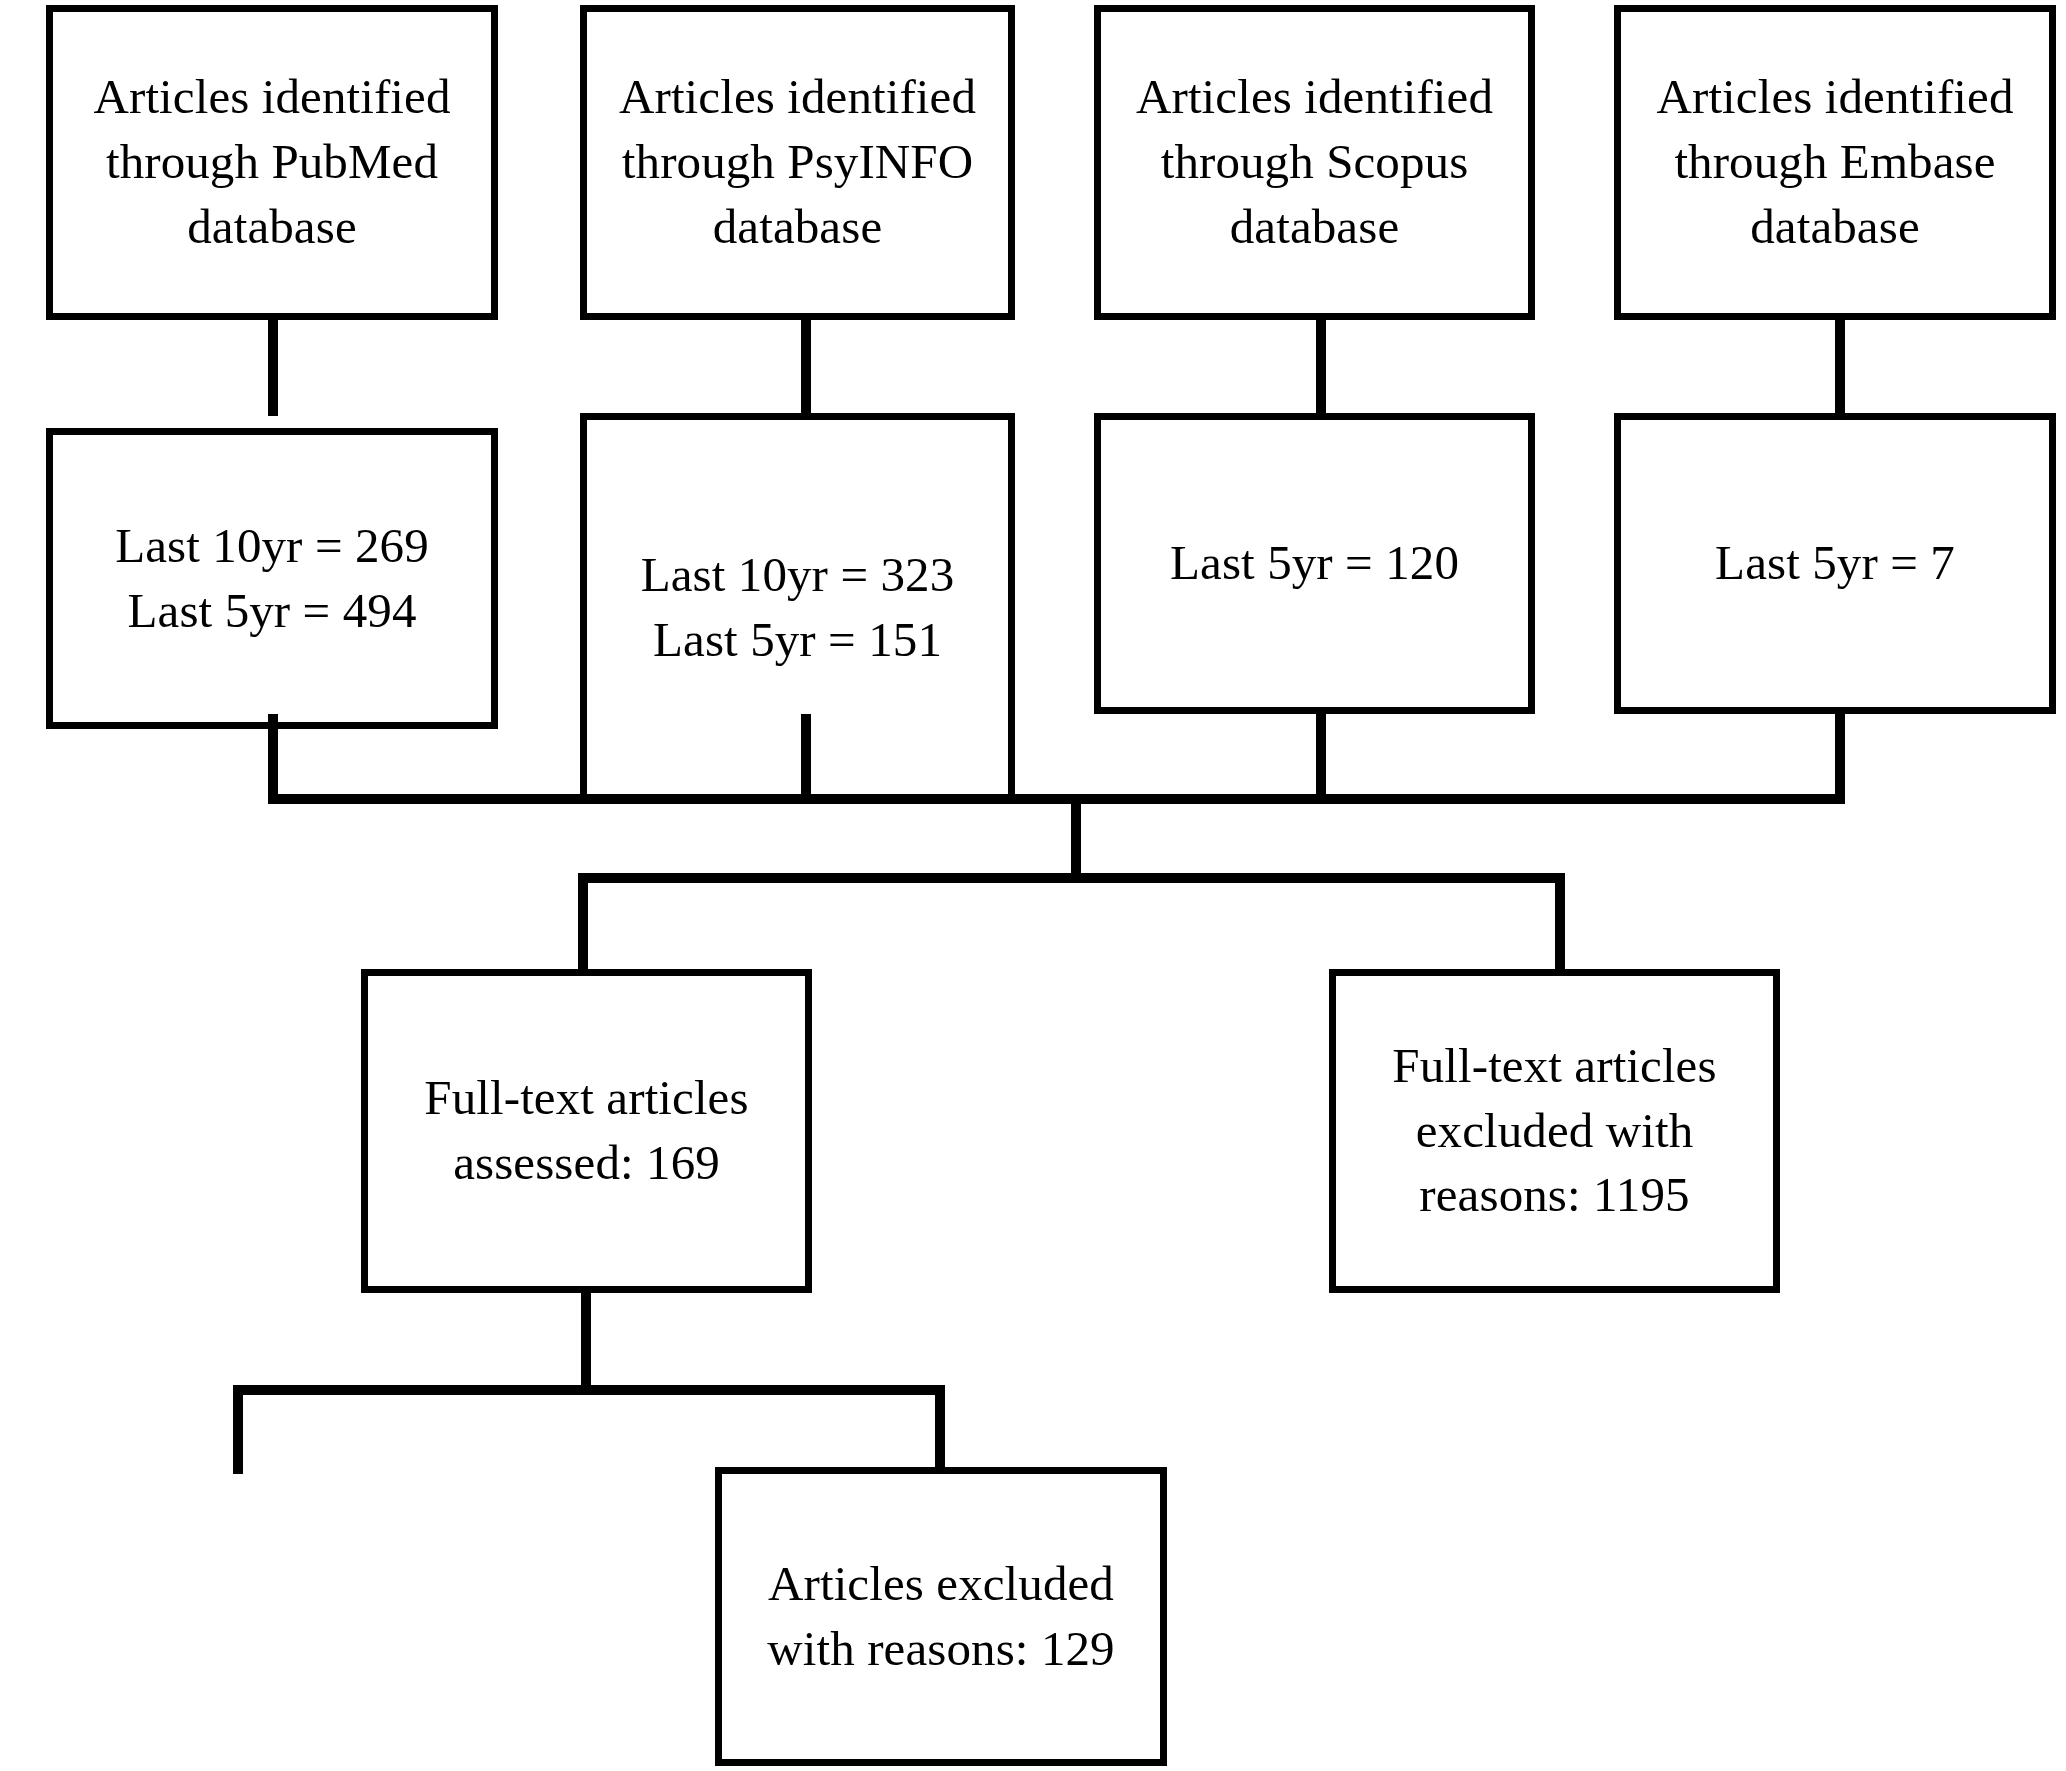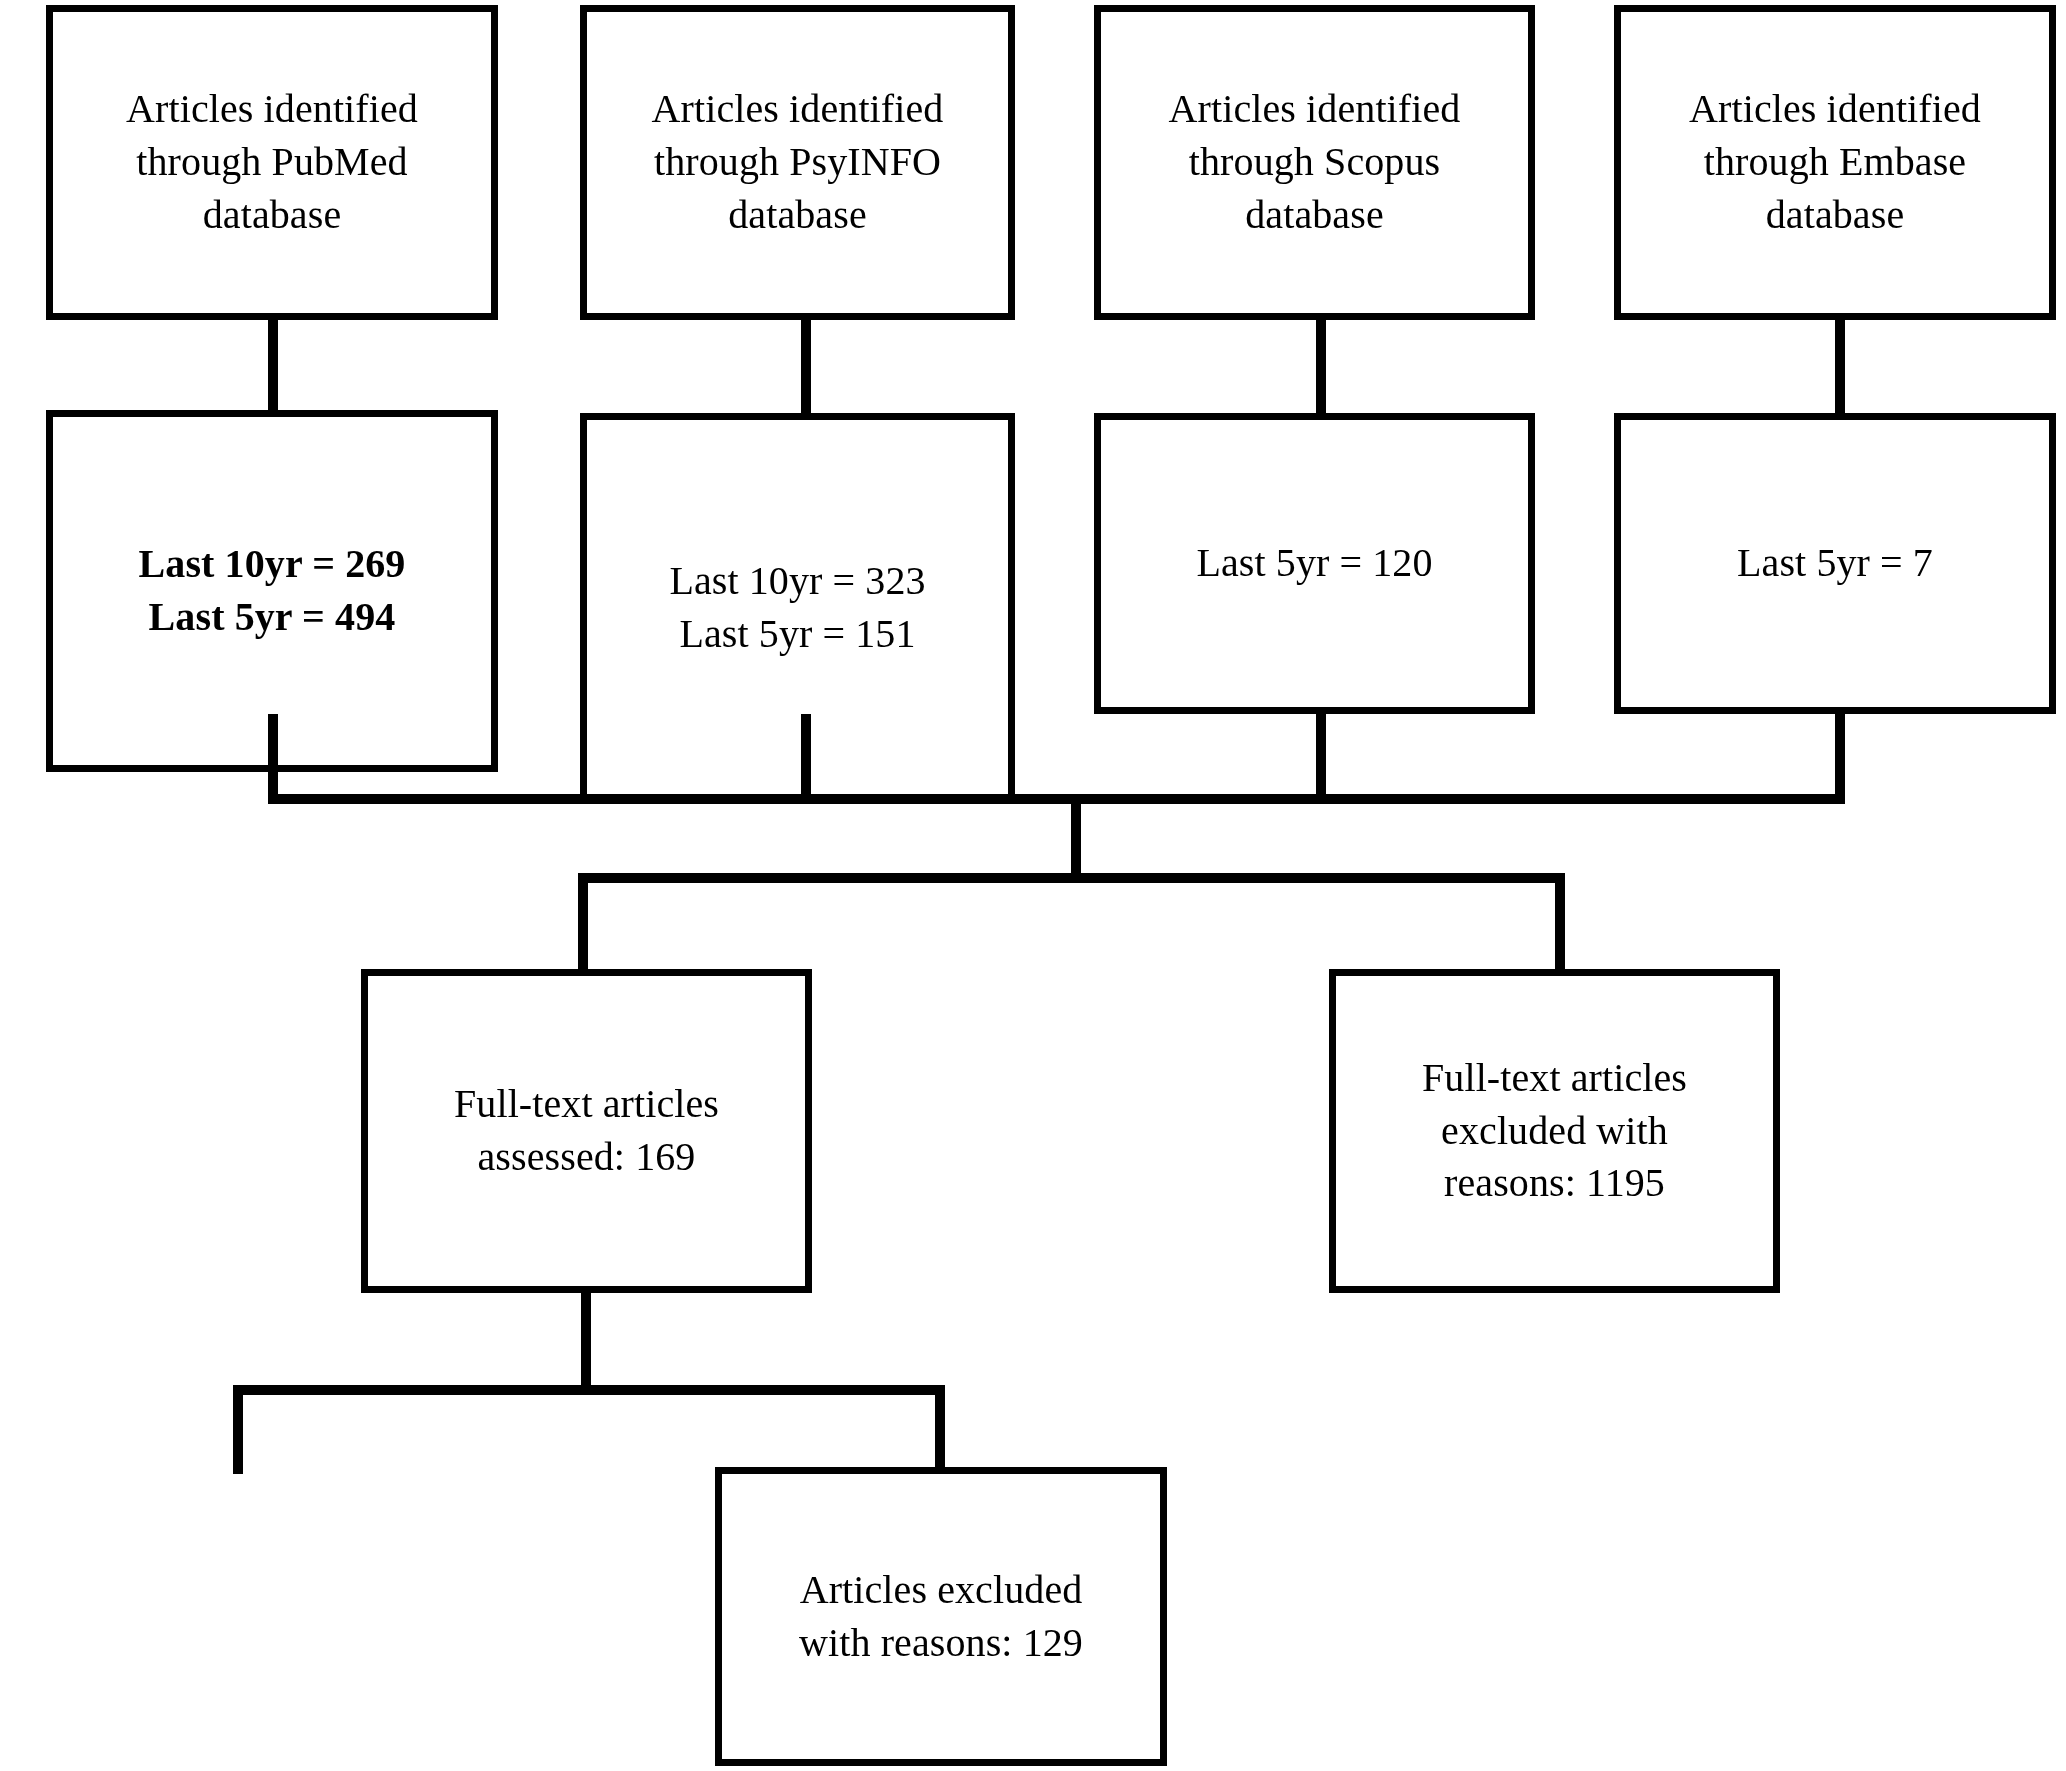--- a/index.html
+++ b/index.html
@@ -22,21 +22,21 @@
     background: #ffffff;
     display: flex;
     align-items: center;
     justify-content: center;
     text-align: center;
     color: #000000;
   }
   .node .label {
     display: block;
     width: 100%;
-    font-size: 40px;
+    font-size: 49px;
     line-height: 1.32;
     letter-spacing: 0.1px;
     white-space: pre-line;
     padding: 0 8.9px;
     box-sizing: border-box;
   }
   .conn {
     position: absolute;
     background: #000000;
   }
@@ -68,21 +68,21 @@
     <span class="label">Articles identified
 through Embase
 database</span>
   </div>
 
   <div class="conn" style="left:268px; top:320px; width:9.5px; height:96px;"></div>
   <div class="conn" style="left:801px; top:320px; width:9.5px; height:96px;"></div>
   <div class="conn" style="left:1316px; top:320px; width:9.5px; height:96px;"></div>
   <div class="conn" style="left:1835px; top:320px; width:9.5px; height:96px;"></div>
 
-  <div class="node" style="left:46px; top:410px; width:452px; height:362px;font-weight:bold;">
+  <div class="node" style="left:46px; top:428px; width:452px; height:301px;">
     <span class="label">Last 10yr = 269
 Last 5yr = 494</span>
   </div>
 
   <div class="node" style="left:580px; top:413px; width:435px; height:390px;">
     <span class="label">Last 10yr = 323
 Last 5yr = 151</span>
   </div>
 
   <div class="node" style="left:1094px; top:413px; width:441px; height:301px;">

